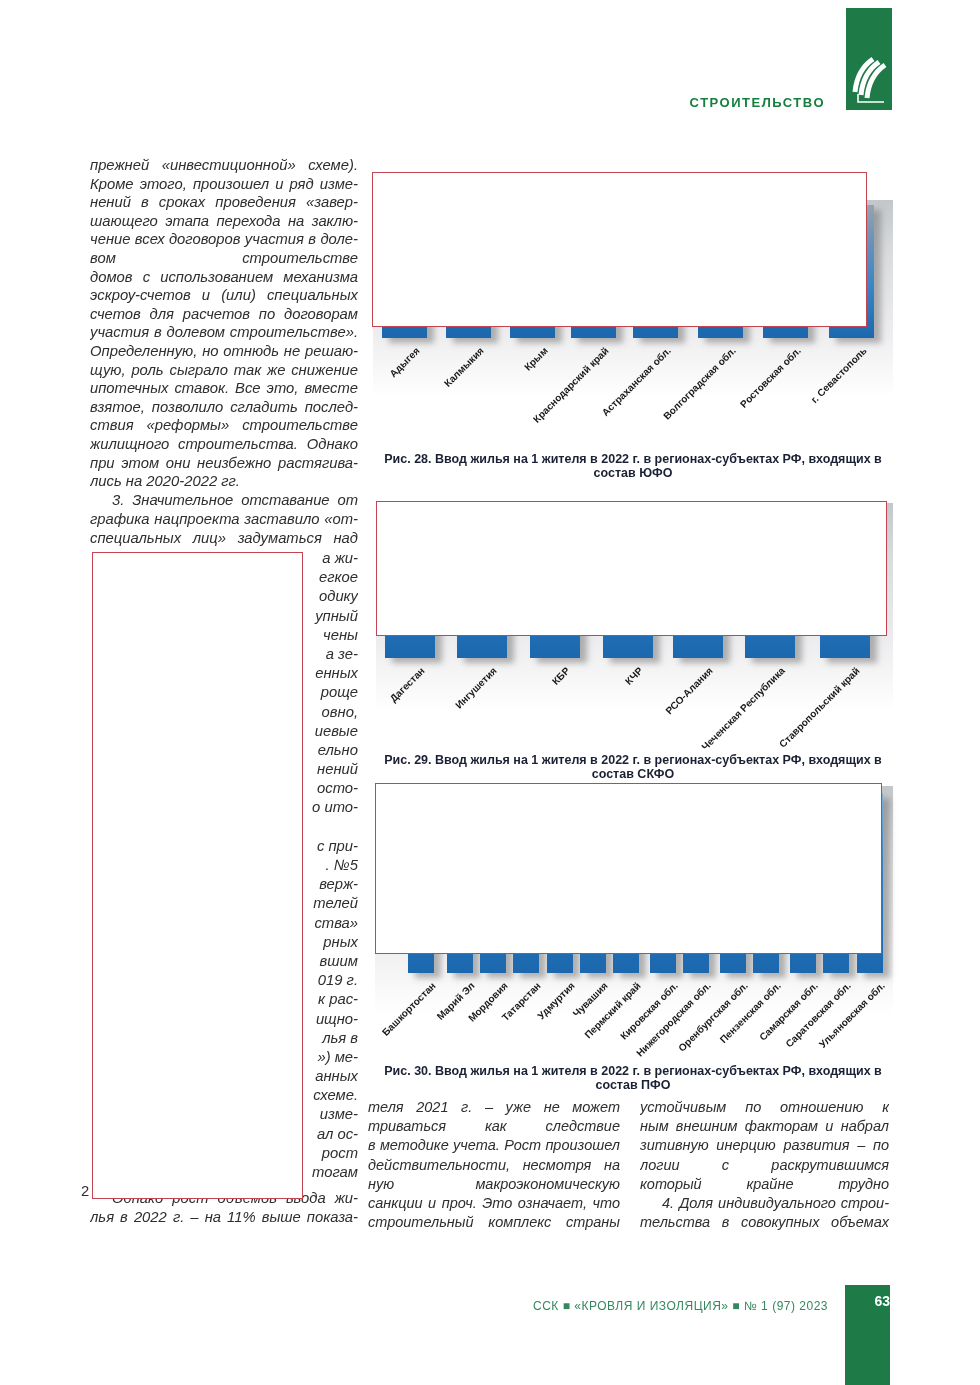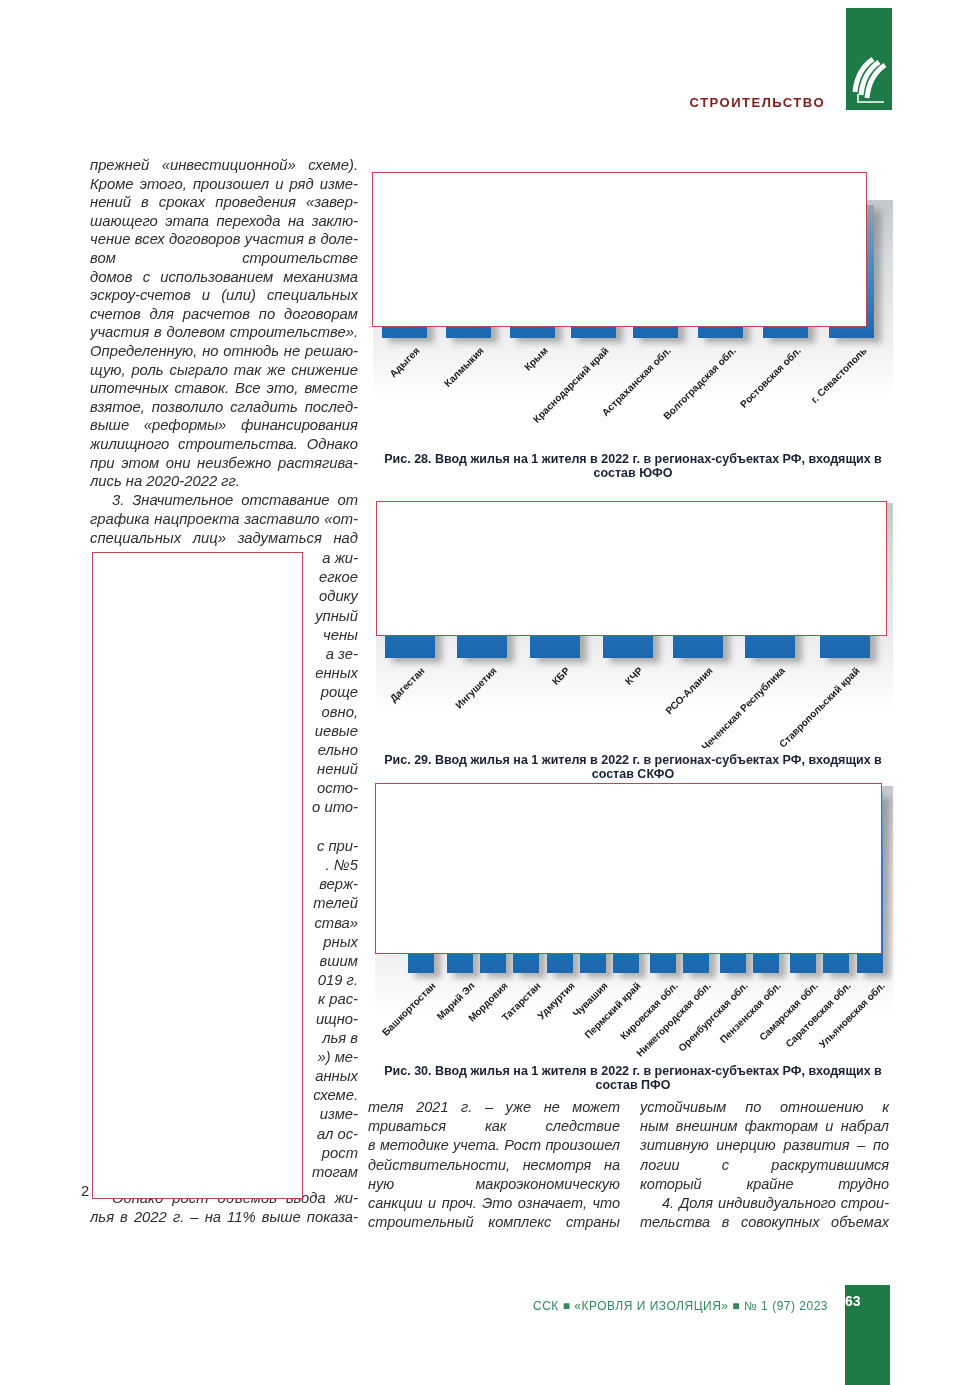--- a/index.html
+++ b/index.html
@@ -1,21 +1,21 @@
 <!DOCTYPE html>
 <html><head>
 <meta charset="utf-8">
 <style>
   html,body{margin:0;padding:0;background:#ffffff;}
   #page{position:relative;width:980px;height:1385px;background:#ffffff;overflow:hidden;
         font-family:"Liberation Sans",sans-serif;color:#2e2e2e;}
 
   
   #section-label{position:absolute;top:95px;right:155px;font-size:13px;font-weight:bold;
-    letter-spacing:1.5px;color:#7f1d1d;}
+    letter-spacing:1.5px;color:#15803d;}
   #logo-box{position:absolute;left:846px;top:8px;width:46px;height:102px;background:#1e7a47;}
 
   
   .textcol{position:absolute;font-size:14.8px;line-height:19.2px;color:#2e2e2e;font-style:italic;}
   .line{height:19.2px;overflow:hidden;text-align:justify;text-align-last:justify;}
   .line.short{text-align-last:left;}
   .line.indent{text-indent:22px;}
   #para1{left:90px;top:156px;width:268px;line-height:18.6px;}
   #para1 .line{height:18.6px;}
   #para2{left:90px;top:491px;width:268px;}
@@ -41,21 +41,21 @@
     font-size:12.5px;font-weight:bold;color:#1b2135;}
 
   
   #bottom-middle{left:368px;top:1098px;width:252px;font-size:14.5px;}
   #bottom-right{left:640px;top:1098px;width:249px;font-size:14.5px;}
 
   
   #footer-line{position:absolute;top:1299px;right:152px;font-size:12px;letter-spacing:0.5px;
     color:#35885e;}
   #page-badge{position:absolute;left:845px;top:1285px;width:45px;height:100px;background:#1e7a47;}
-  #page-number{display:block;text-align:left;margin-top:8px;color:#ffffff;
+  #page-number{display:block;text-align:right;margin-top:8px;color:#ffffff;
     font-size:14px;font-weight:bold;}
 </style>
 </head>
 <body>
 
 <div id="page">
 
   <div id="section-label">СТРОИТЕЛЬСТВО</div>
 
   <div id="logo-box">
@@ -75,21 +75,21 @@
       <div class="line">чение всех договоров участия в доле-</div>
       <div class="line">вом строительстве многоквартирных</div>
       <div class="line">домов с использованием механизма</div>
       <div class="line">эскроу-счетов и (или) специальных</div>
       <div class="line">счетов для расчетов по договорам</div>
       <div class="line">участия в долевом строительстве».</div>
       <div class="line">Определенную, но отнюдь не решаю-</div>
       <div class="line">щую, роль сыграло так же снижение</div>
       <div class="line">ипотечных ставок. Все это, вместе</div>
       <div class="line">взятое, позволило сгладить послед-</div>
-      <div class="line">выше «реформы» финансирования</div>
+      <div class="line">ствия «реформы» строительстве</div>
       <div class="line">жилищного строительства. Однако</div>
       <div class="line">при этом они неизбежно растягива-</div>
       <div class="line short">лись на 2020-2022 гг.</div>
     </div>
   <div id="para2" class="textcol">
       <div class="line indent">3. Значительное отставание от</div>
       <div class="line">графика нацпроекта заставило «от-</div>
       <div class="line">специальных лиц» задуматься над</div>
     </div>
   <div id="fragments" class="textcol">

